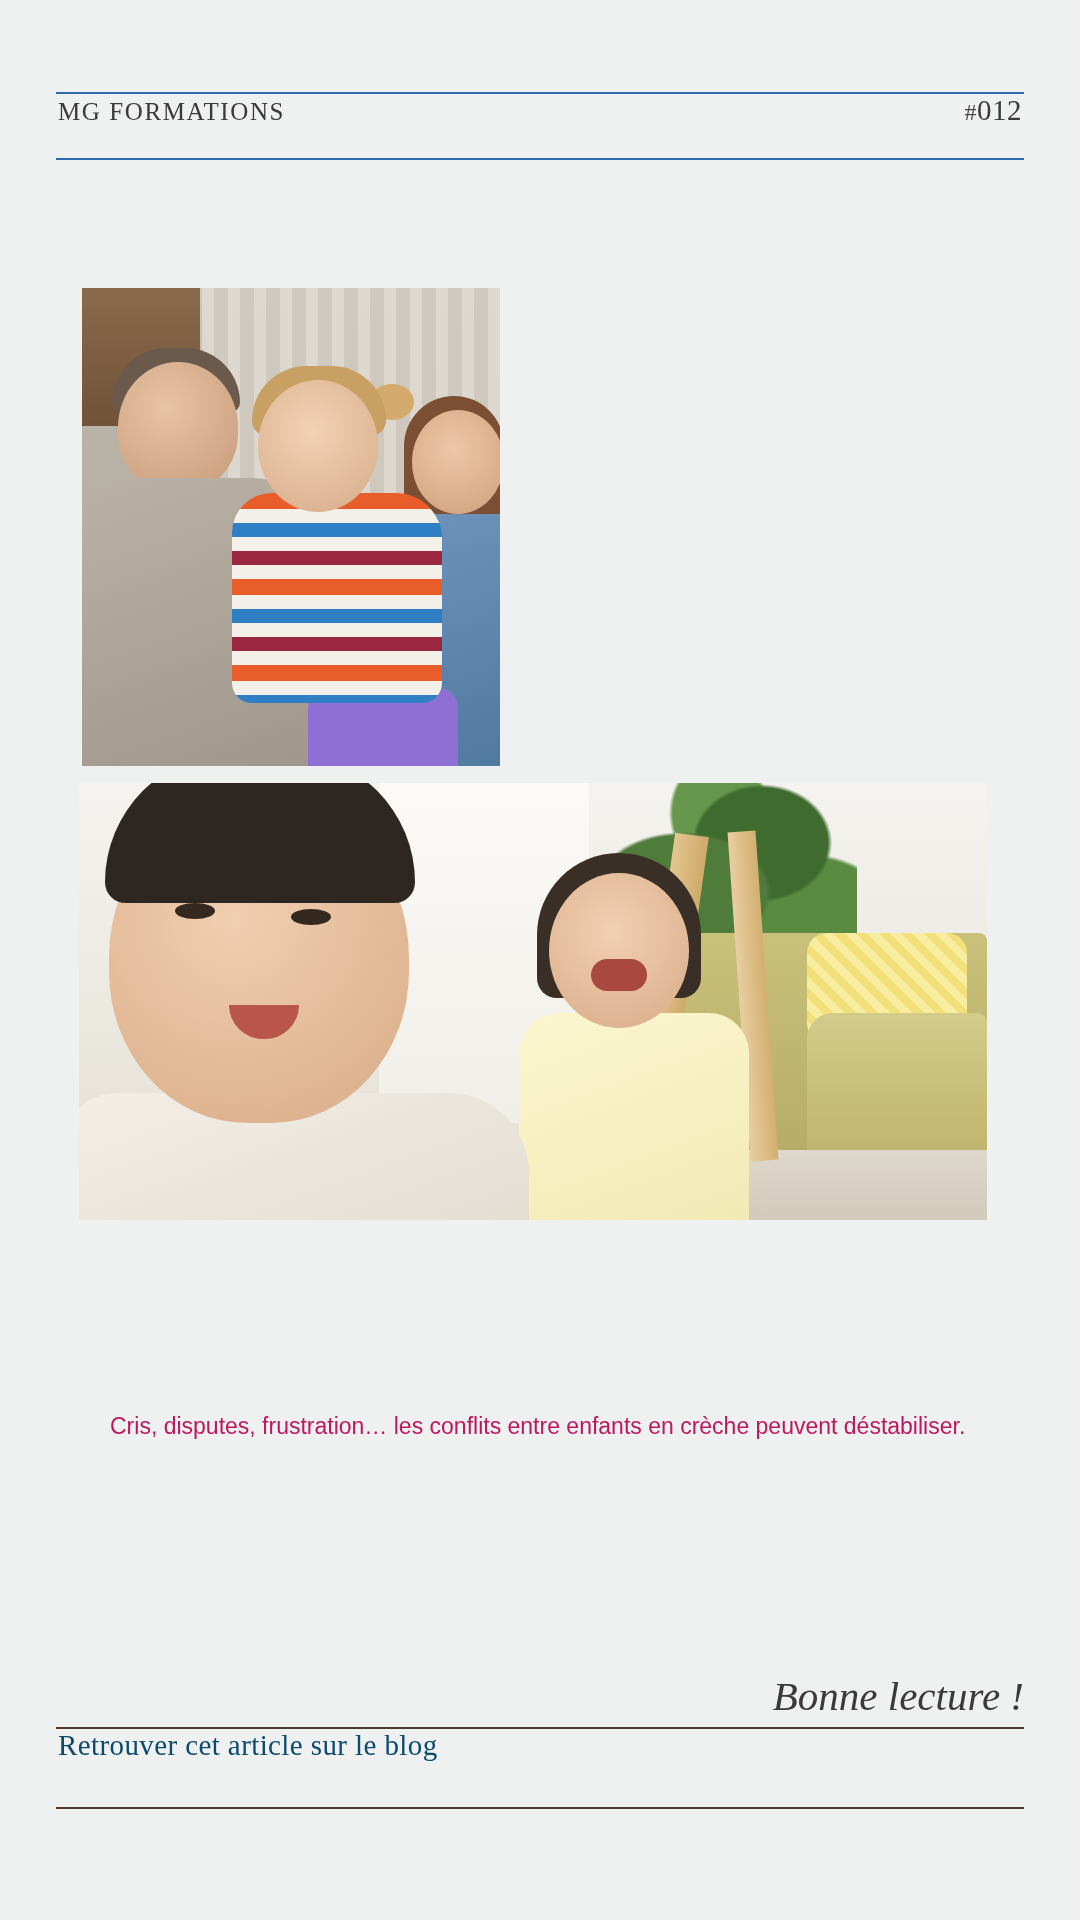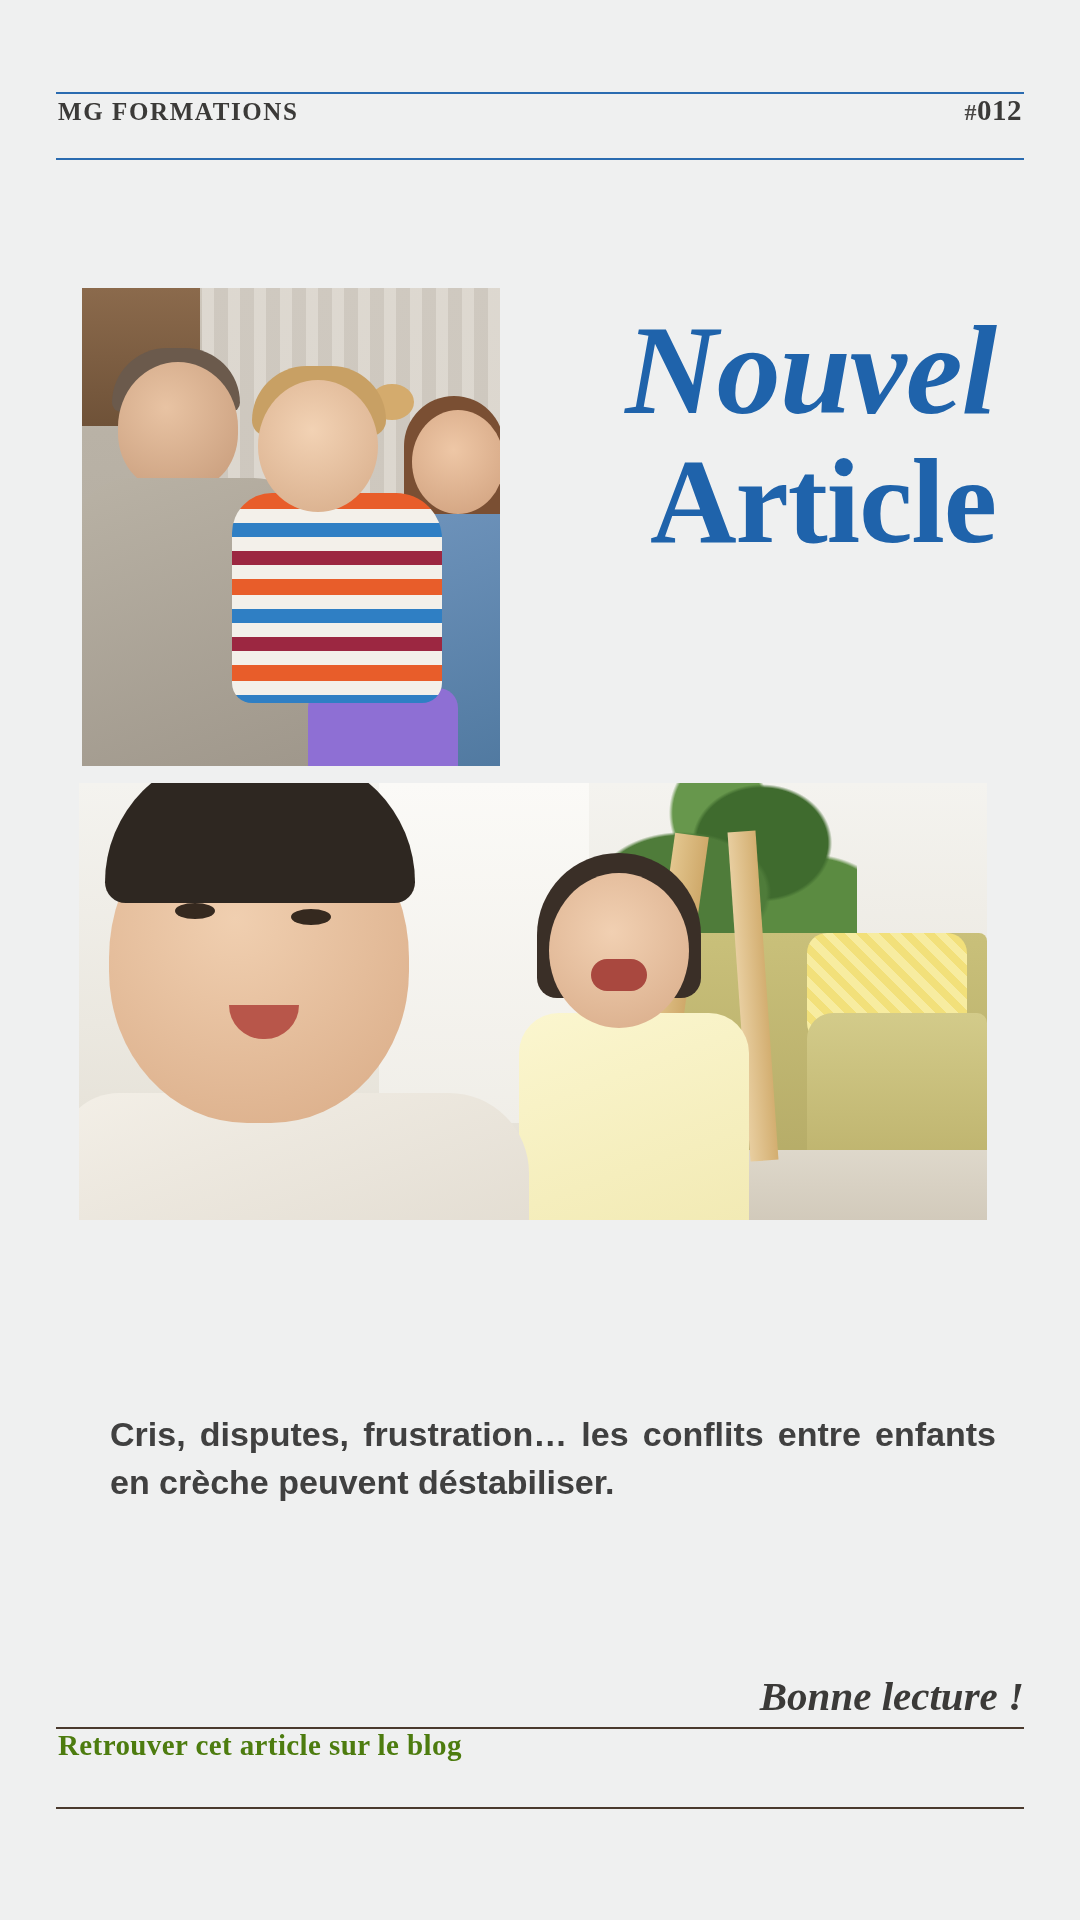--- a/index.html
+++ b/index.html
@@ -12,21 +12,20 @@
     background: #eff0f0;
     font-family: "Liberation Serif", serif;
     overflow: hidden;
   }
 
   .page {
     position: relative;
     width: 1080px;
     height: 1672px;
     box-sizing: border-box;
-    font-weight: bold;
   }
 
   
   .header {
     position: absolute;
     left: 56px;
     top: 92px;
     width: 968px;
   }
   .header .rule {
@@ -125,23 +124,23 @@
     letter-spacing: 0.2px;
   }
 
   
   .body-copy {
     position: absolute;
     left: 110px;
     top: 1410px;
     width: 886px;
     font-family: "Liberation Sans", sans-serif;
-    font-size: 34px;
+    font-size: 23px;
     line-height: 1.42;
-    color: #404040;
+    color: #be185d;
     text-align: justify;
   }
   .body-copy p {
     margin: 0;
   }
 
   
   .closing {
     position: absolute;
     right: 56px;
@@ -168,21 +167,21 @@
   .footer .row {
     display: flex;
     align-items: baseline;
     justify-content: space-between;
     height: 78px;
     padding: 0 2px;
   }
   .footer-left {
     font-family: "Liberation Serif", serif;
     font-size: 29px;
-    color: #4d7c0f;
+    color: #0c4a6e;
     letter-spacing: 0.4px;
   }
   .footer-right {
     font-family: "Liberation Serif", serif;
     font-style: italic;
     font-size: 30px;
     color: #3b3a38;
     letter-spacing: 0.3px;
   }
 
@@ -387,24 +386,20 @@
         <div class="mom-body"></div>
         <div class="dad-hair"></div>
         <div class="dad-head"></div>
         <div class="dad-body"></div>
         <div class="child-legs"></div>
         <div class="child-body"></div>
         <div class="child-tail"></div>
         <div class="child-hair"></div>
         <div class="child-head"></div>
       </div>
-    </div>
-    <div class="hero-title">
-      <span class="line1">Nouvel</span>
-      <span class="line2">Article</span>
     </div>
   </div>
 
   <div class="wide-photo">
     <div class="photo-b">
       <div class="window"></div>
       <div class="plant"></div>
       <div class="sofa"></div>
       <div class="cushion"></div>
       <div class="sofa-arm"></div>

